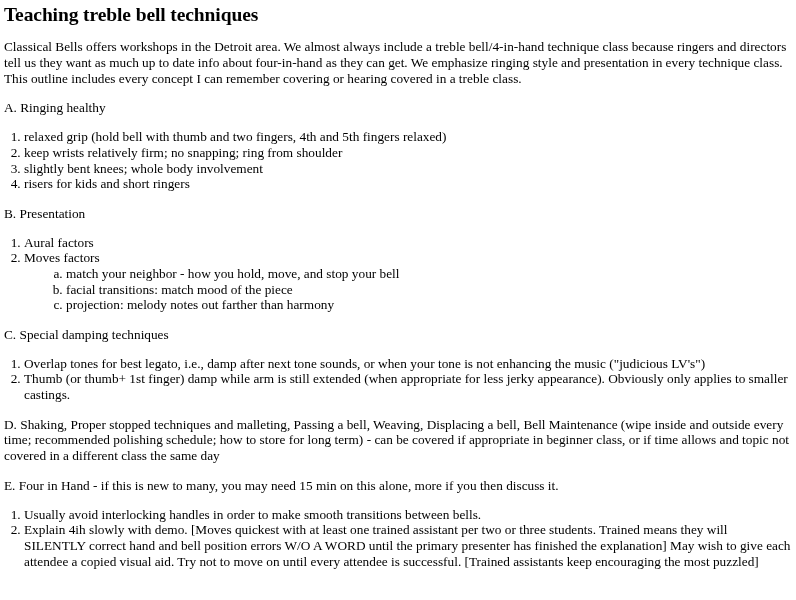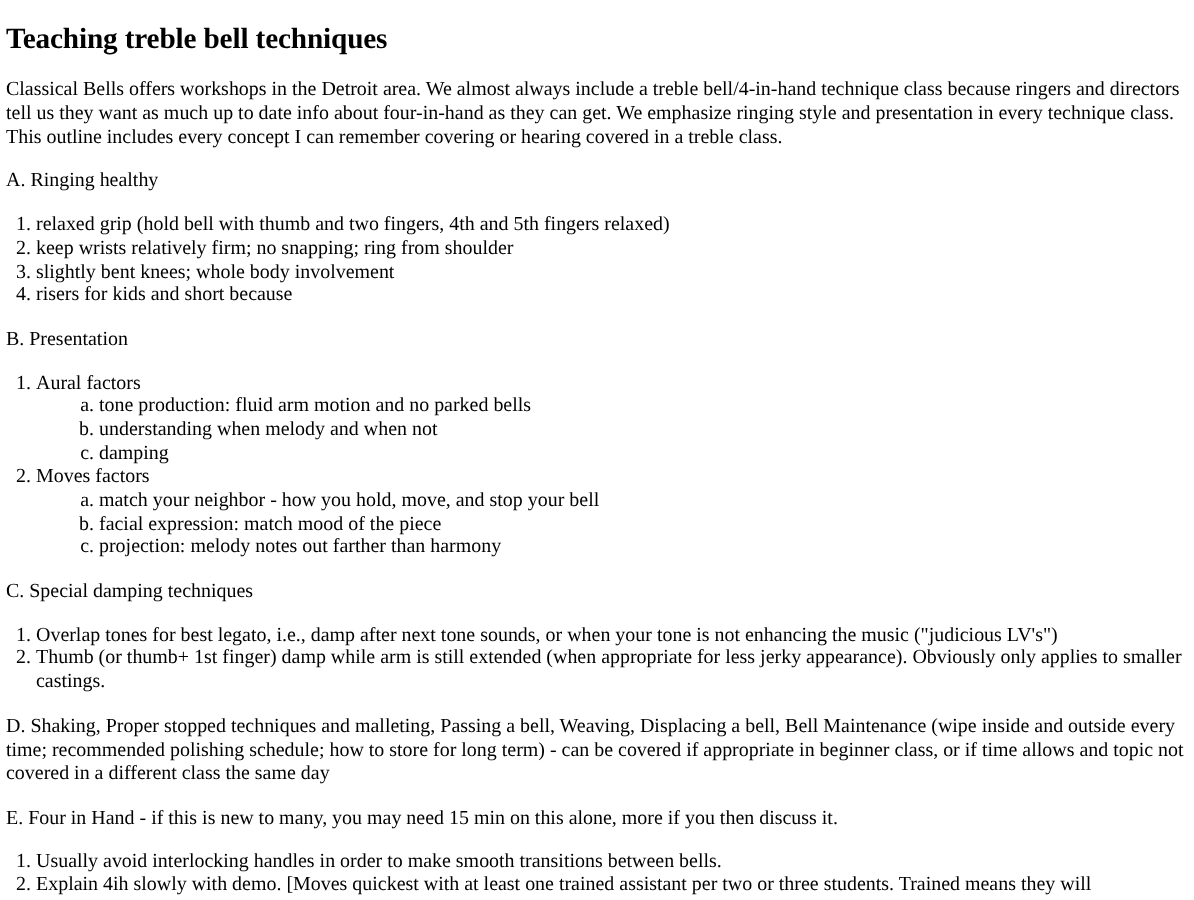--- a/index.html
+++ b/index.html
@@ -15,21 +15,21 @@
     color: #000000;
     font-family: "Liberation Serif", "DejaVu Serif", serif;
     font-size: 13.3px;
     line-height: 1.18;
     padding: 4px 4px 0 4px;
     box-sizing: border-box;
   }
   h1 {
     font-size: 19.5px;
     font-weight: bold;
-    margin: 12px 0 0 0;
+    margin: 0 0 0 0;
     padding: 0;
     line-height: 1.15;
     letter-spacing: -0.1px;
   }
   p {
     margin: 13px 0 0 0;
     padding: 0;
   }
   p.section-head {
     margin-top: 14px;
@@ -62,39 +62,34 @@
 <h1>Teaching treble bell techniques</h1>
 
 <p>Classical Bells offers workshops in the Detroit area. We almost always include a treble bell/4-in-hand technique class because ringers and directors tell us they want as much up to date info about four-in-hand as they can get. We emphasize ringing style and presentation in every technique class. This outline includes every concept I can remember covering or hearing covered in a treble class.</p>
 
 <p class="section-head">A. Ringing healthy</p>
 
 <ol class="level1">
   <li>relaxed grip (hold bell with thumb and two fingers, 4th and 5th fingers relaxed)</li>
   <li>keep wrists relatively firm; no snapping; ring from shoulder</li>
   <li>slightly bent knees; whole body involvement</li>
-  <li>risers for kids and short because</li>
+  <li>risers for kids and short ringers</li>
 </ol>
 
 <p class="section-head">B. Presentation</p>
 
 <ol class="level1">
   <li>
     <span>Aural factors</span>
-    <ol class="level2">
-      <li>tone production: fluid arm motion and no parked bells</li>
-      <li>understanding when melody and when not</li>
-      <li>damping</li>
-    </ol>
   </li>
   <li>
     <span>Moves factors</span>
     <ol class="level2">
       <li>match your neighbor - how you hold, move, and stop your bell</li>
-      <li>facial expression: match mood of the piece</li>
+      <li>facial transitions: match mood of the piece</li>
       <li>projection: melody notes out farther than harmony</li>
     </ol>
   </li>
 </ol>
 
 <p class="section-head">C. Special damping techniques</p>
 
 <ol class="level1">
   <li>Overlap tones for best legato, i.e., damp after next tone sounds, or when your tone is not enhancing the music ("judicious LV's")</li>
   <li>Thumb (or thumb+ 1st finger) damp while arm is still extended (when appropriate for less jerky appearance). Obviously only applies to smaller castings.</li>

